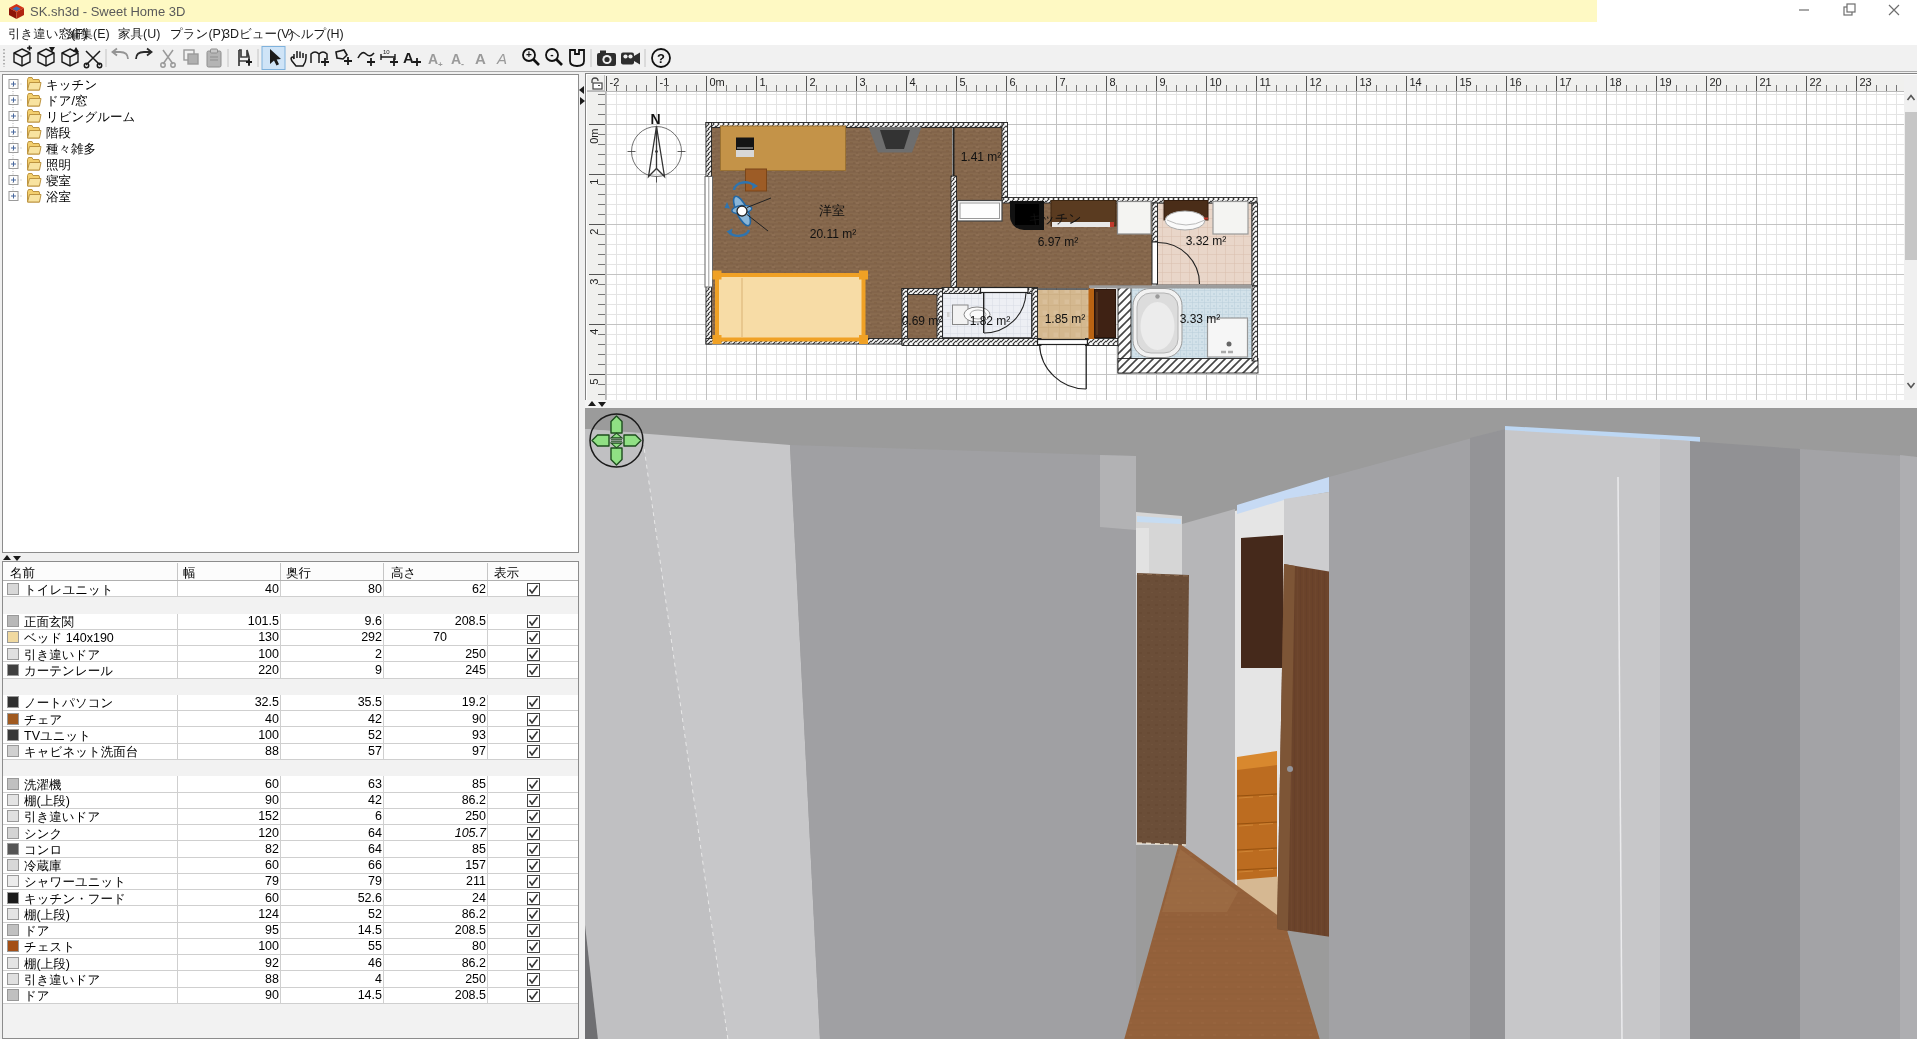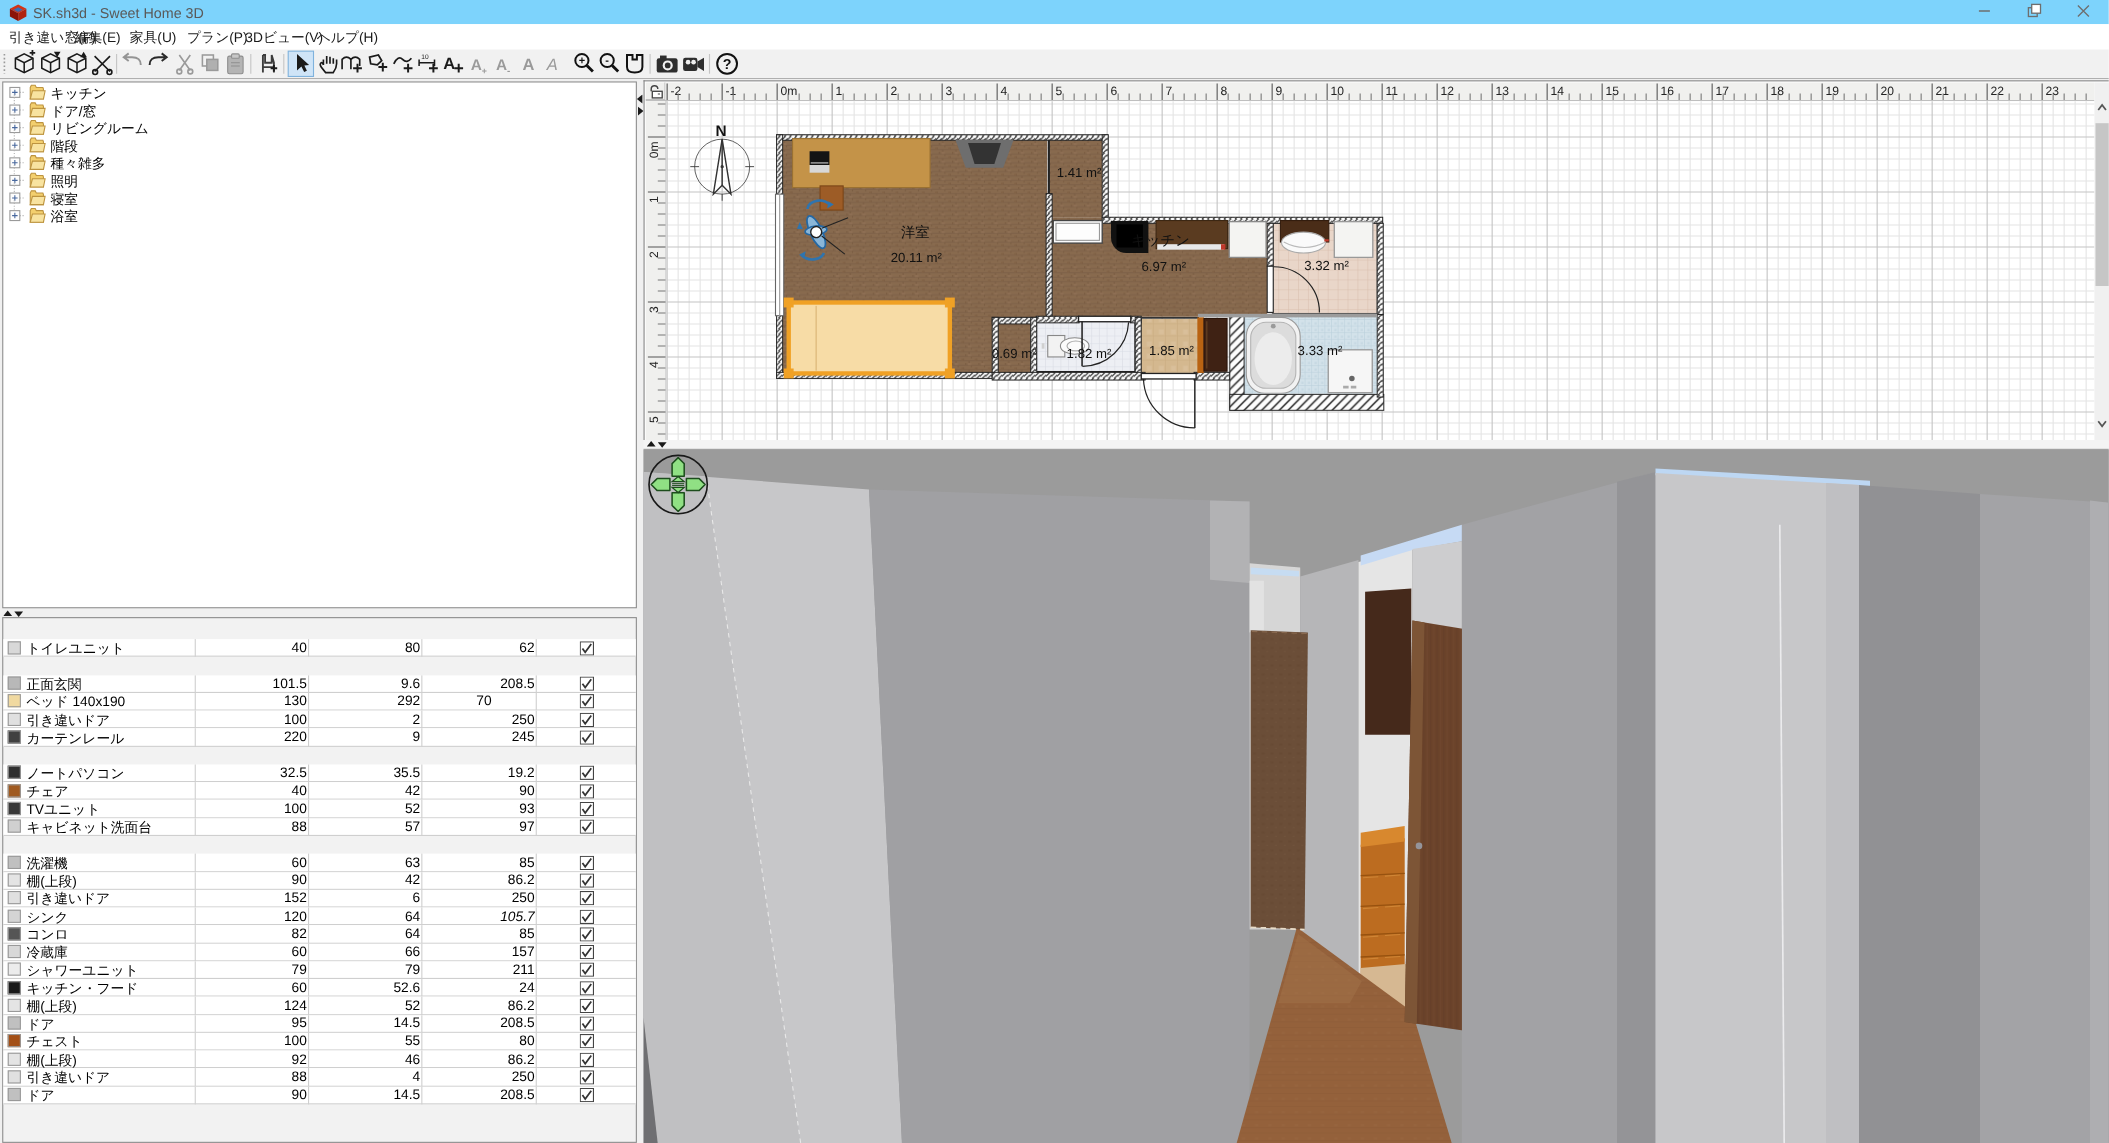--- a/index.html
+++ b/index.html
@@ -1,18 +1,18 @@
 <!DOCTYPE html>
 <html><head><meta charset="utf-8">
 <style>
 *{margin:0;padding:0;box-sizing:border-box;}
 html,body{width:1917px;height:1039px;overflow:hidden;background:#fff;
  font-family:"Liberation Sans",sans-serif;}
 .abs{position:absolute;}
-#titlebar{left:0;top:0;width:1917px;height:22px;background:#7dd3fc;padding-left:48px;}
+#titlebar{left:0;top:0;width:1597px;height:22px;background:#fef9c3;padding-left:48px;}
 #title-text{left:30px;top:4px;font-size:13px;color:#5a5a5a;}
 #menubar{left:0;top:22px;width:1917px;height:23px;background:#fff;}
 .menu{position:absolute;top:4px;font-size:12.5px;color:#1a1a1a;}
 #toolbar{left:0;top:45px;width:1917px;height:27px;background:#f1f1f1;border-bottom:1px solid #a8a8a8;}
 #treepanel{left:2px;top:74px;width:577px;height:479px;background:#fff;border:1px solid #8c8c8c;border-right:1px solid #8c8c8c;}
 .trow{position:absolute;left:0;font-size:12.5px;color:#000;height:16px;}
 #tablewrap{left:2px;top:561px;width:577px;height:478px;background:#f2f2f2;border:1px solid #8c8c8c;}
 #view3d{left:585px;top:409px;width:1332px;height:630px;background:#9b9b9b;}
 #planpanel{left:585px;top:73px;width:1332px;height:327px;background:#fff;}
 </style></head>
@@ -236,20 +236,31 @@
 <div class="trow" style="left:43px;top:66px">種々雑多</div>
 <div class="trow" style="left:43px;top:82px">照明</div>
 <div class="trow" style="left:43px;top:98px">寝室</div>
 <div class="trow" style="left:43px;top:114px">浴室</div>
 </div>
 <svg class="abs" style="left:3px;top:554px" width="24" height="8" viewBox="0 0 24 8">
     <polygon points="0,6 8,6 4,1" fill="#1a1a1a"></polygon>
     <polygon points="10,2 18,2 14,7" fill="#1a1a1a"></polygon>
   </svg>
 <div class="abs" id="tablewrap">
+<div class="abs" style="left:0;top:0;width:575px;height:19px;background:#fcfcfc;border-bottom:1px solid #b0b0b0;">
+<div class="abs" style="left:7px;top:2.5px;font-size:12.5px;">名前</div>
+<div class="abs" style="left:180px;top:2.5px;font-size:12.5px;">幅</div>
+<div class="abs" style="left:283px;top:2.5px;font-size:12.5px;">奥行</div>
+<div class="abs" style="left:388px;top:2.5px;font-size:12.5px;">高さ</div>
+<div class="abs" style="left:491px;top:2.5px;font-size:12.5px;">表示</div>
+<div class="abs" style="left:174px;top:1px;width:1px;height:17px;background:#c6c6c6;"></div>
+<div class="abs" style="left:277px;top:1px;width:1px;height:17px;background:#c6c6c6;"></div>
+<div class="abs" style="left:380px;top:1px;width:1px;height:17px;background:#c6c6c6;"></div>
+<div class="abs" style="left:484px;top:1px;width:1px;height:17px;background:#c6c6c6;"></div>
+</div>
 <div class="abs" style="left:0;top:19.00px;width:575px;height:16.27px;background:#fff;border-bottom:1px solid #cfcfcf;font-size:12.5px;">
 <div class="abs" style="left:4px;top:1.5px;width:12px;height:12px;background:#d8d8d8;border:1px solid #999;"></div>
 <div class="abs" style="left:21px;top:0.5px;">トイレユニット</div>
 <div class="abs" style="left:184px;top:0.5px;width:92px;text-align:right;">40</div>
 <div class="abs" style="left:287px;top:0.5px;width:92px;text-align:right;">80</div>
 <div class="abs" style="left:391px;top:0.5px;width:92px;text-align:right;">62</div>
 <svg class="abs" style="left:524px;top:1.5px" width="13" height="13" viewBox="0 0 13 13">
         <rect x="0.5" y="0.5" width="12" height="12" fill="#fff" stroke="#444"></rect>
         <path d="M2.5,6.5 L5,10 L10.5,2.5" fill="none" stroke="#333" stroke-width="1.6"></path>
       </svg>

